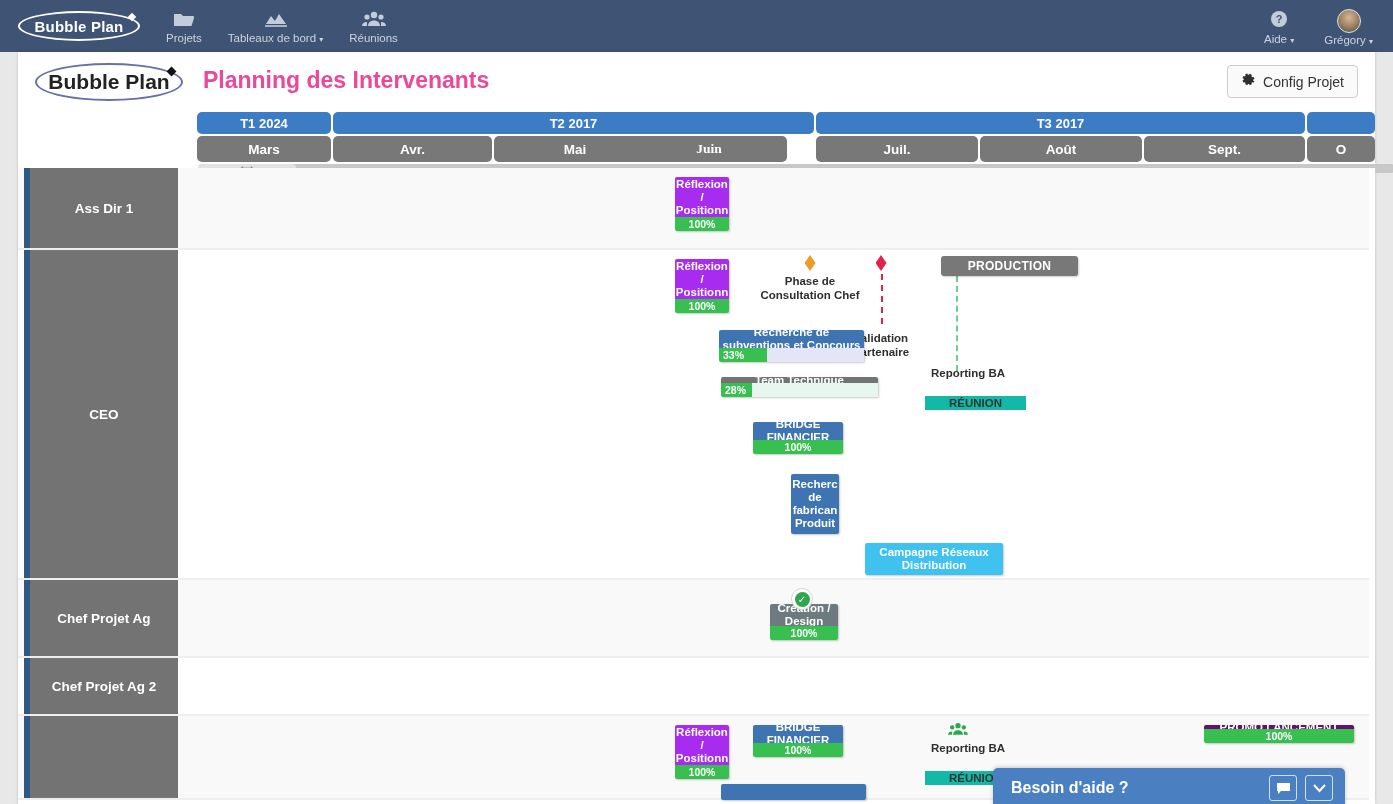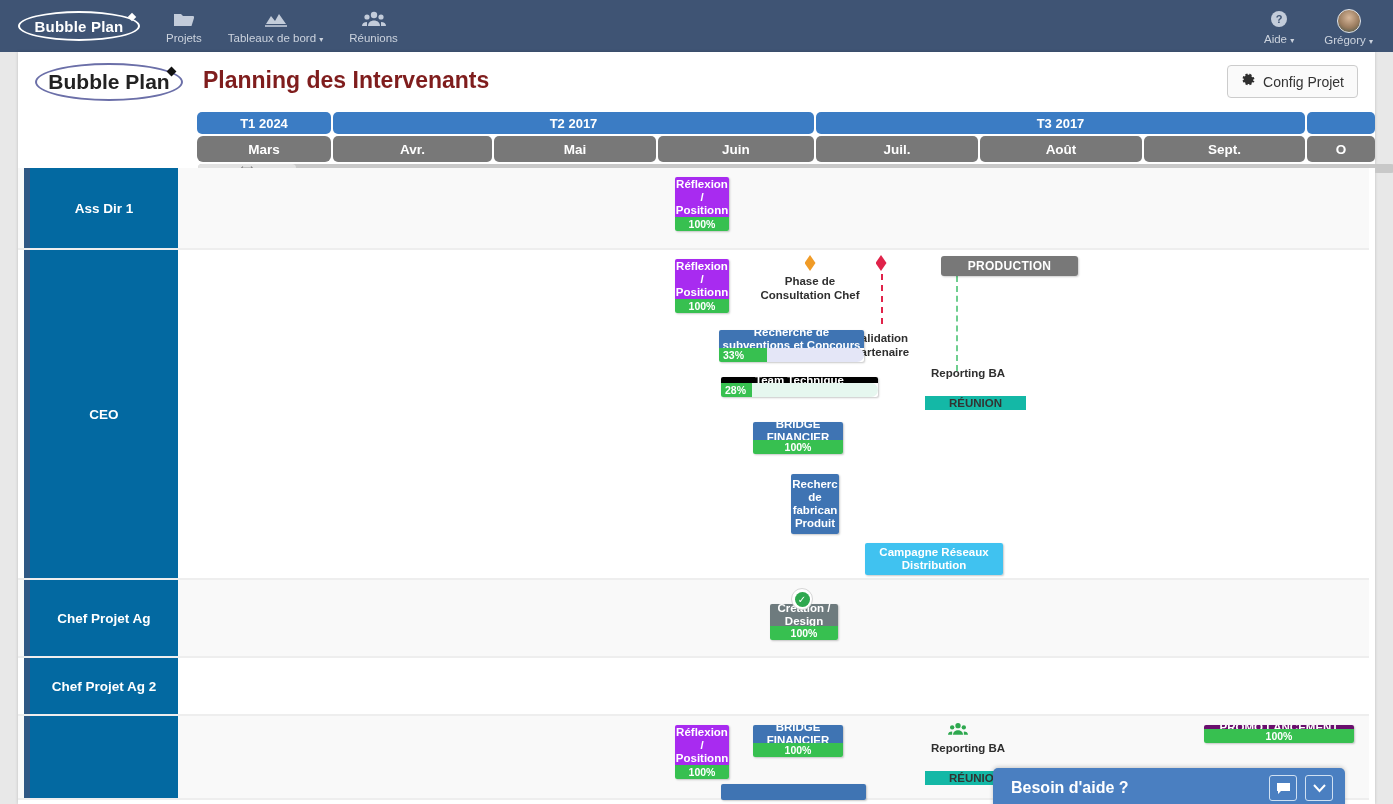--- a/index.html
+++ b/index.html
@@ -68,21 +68,21 @@
     border-radius: 50%;
     display: flex; align-items: center; justify-content: center;
   }
   #header-logo .txt { font-size: 21px; font-weight: bold; color: #222; white-space: nowrap; }
   #header-logo .dot {
     position: absolute; right: 6px; top: 3px;
     width: 7px; height: 7px; background: #111; transform: rotate(45deg);
   }
   #page-title {
     position: absolute; left: 185px; top: 15px;
-    font-size: 23px; font-weight: bold; color: #7f1d1d;
+    font-size: 23px; font-weight: bold; color: #ec4899;
   }
   #config-btn {
     position: absolute; right: 17px; top: 13px;
     height: 33px; padding: 0 13px;
     display: flex; align-items: center; gap: 7px;
     background: #fafafa; border: 1px solid #ccc; border-radius: 4px;
     font-size: 14px; color: #333; cursor: pointer;
   }
   #config-btn .gear { font-size: 15px; }
 
@@ -109,21 +109,21 @@
   }
   #hscroll-thumb .arrows { font-size: 9px; color: #6d6d6d; line-height: 9px; }
 
   
   #grid { position: absolute; left: 0; top: 116px; width: 1357px; height: 636px; overflow: hidden; }
   .row { position: relative; width: 1357px; border-bottom: 2px solid #eeeeee; }
   .row.alt { background: #f9f9f9; }
   .row.plain { background: #ffffff; }
   .row-label {
     position: absolute; left: 6px; top: 0; width: 154px; height: 100%;
-    background: #0369a1; border-left: 6px solid #2f5884;
+    background: #737373; border-left: 6px solid #2f5884;
     display: flex; align-items: center; justify-content: center;
     color: #ffffff; font-size: 13.5px; font-weight: bold;
     text-align: center;
   }
   .lane { position: absolute; left: 160px; top: 0; right: 0; height: 100%; }
 
   
   .bubble {
     position: absolute;
     border-radius: 2px;
@@ -134,21 +134,20 @@
   .bubble .body {
     display: flex; align-items: center; justify-content: center;
     text-align: center;
     color: #ffffff; font-size: 11.5px; font-weight: bold;
     line-height: 13px; padding: 2px 1px;
     overflow: hidden;
   }
   .bubble .prog {
     position: relative; height: 14px; width: 100%;
     background: #ececec;
-    border-radius: 7px;
   }
   .bubble .prog .fill {
     position: absolute; left: 0; top: 0; height: 100%;
     background: #37c050;
   }
   .bubble .prog .ptxt {
     position: absolute; top: 0; left: 0; width: 100%; height: 100%;
     display: flex; align-items: center; justify-content: center;
     font-size: 10.5px; font-weight: bold; color: #ffffff;
   }
@@ -301,24 +300,24 @@
   </div>
 
   <div id="timeline">
     <div class="quarter-row">
         <div class="qcell" style="left: 19px; width: 134px;">T1 2024</div>
         <div class="qcell" style="left: 155px; width: 481px;">T2 2017</div>
         <div class="qcell" style="left: 638px; width: 489px;">T3 2017</div>
         <div class="qcell" style="left: 1129px; width: 68px;"></div>
       </div>
     <div class="month-row">
-        <div class="mcell" style="left: 19px; width: 134px; border-radius: 6px;">Mars</div>
+        <div class="mcell" style="left: 19px; width: 134px;">Mars</div>
         <div class="mcell" style="left: 155px; width: 159px;">Avr.</div>
         <div class="mcell" style="left: 316px; width: 162px;">Mai</div>
-        <div class="mcell" style="left: 480px; width: 156px;">Juin</div>
+        <div class="mcell" style="left: 453px; width: 156px; font-family: Liberation Serif, serif;">Juin</div>
         <div class="mcell" style="left: 638px; width: 162px;">Juil.</div>
         <div class="mcell" style="left: 802px; width: 162px;">Août</div>
         <div class="mcell" style="left: 966px; width: 161px;">Sept.</div>
         <div class="mcell" style="left: 1129px; width: 68px;">O</div>
       </div>
     <div id="hscroll">
       <div id="hscroll-thumb">
         <span class="arrows">⟷</span>
       </div>
     </div>
@@ -361,21 +360,21 @@
             </div>
           </div>
           <div class="bubble" style="left: 541px; top: 80px; width: 145px; height: 32px;">
             <div class="body" style="background: rgb(63, 116, 179); height: 18px;">Recherche de subventions et Concours</div>
             <div class="prog" style="background: rgb(228, 230, 247);">
               <div class="fill" style="width: 33%;"></div>
               <div class="ptxt left">33%</div>
             </div>
           </div>
           <div class="bubble" style="left: 543px; top: 127px; width: 157px; height: 20px;">
-            <div class="body" style="background: #000000; height: 6px;">Team Technique</div>
+            <div class="body" style="background: #737373; height: 6px;">Team Technique</div>
             <div class="prog" style="background: rgb(230, 247, 239);">
               <div class="fill" style="width: 20%;"></div>
               <div class="ptxt left">28%</div>
             </div>
           </div>
           <div class="bubble" style="left: 575px; top: 172px; width: 90px; height: 32px;">
             <div class="body" style="background: rgb(63, 116, 179); height: 18px;">BRIDGE FINANCIER</div>
             <div class="prog">
               <div class="fill" style="width: 100%;"></div>
               <div class="ptxt">100%</div>

